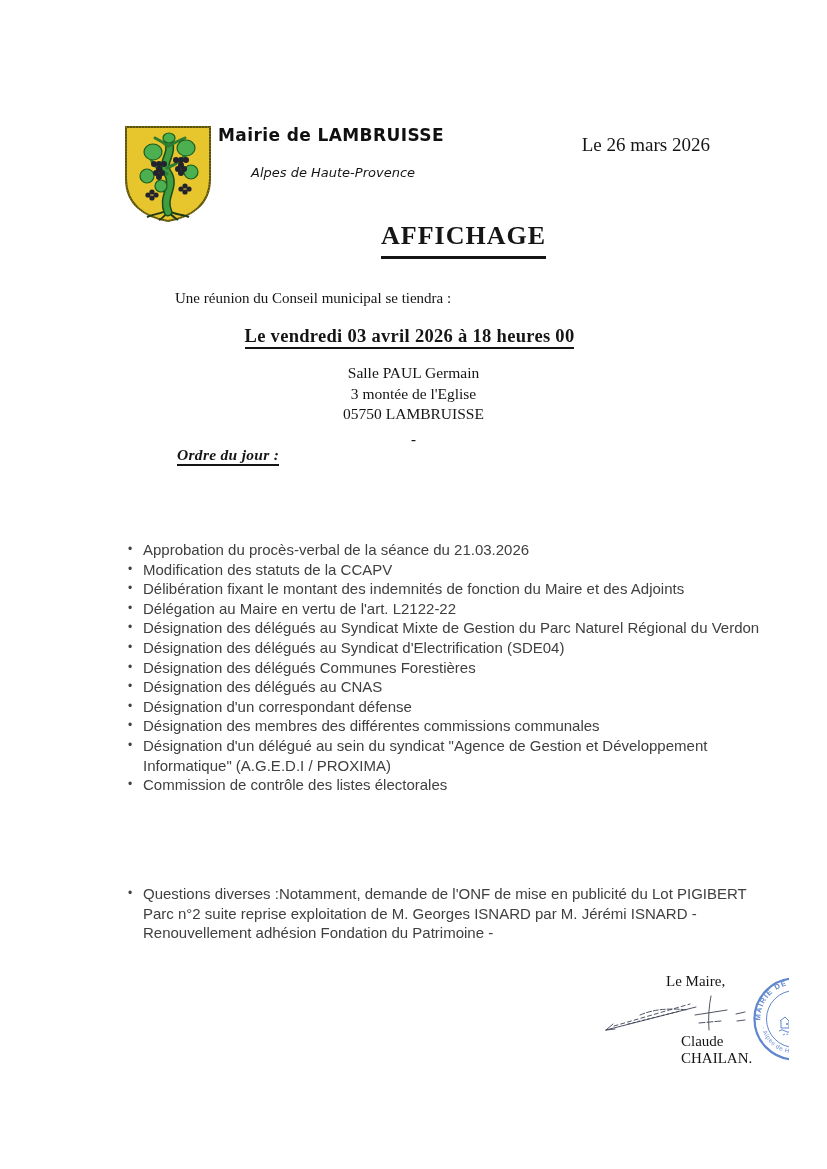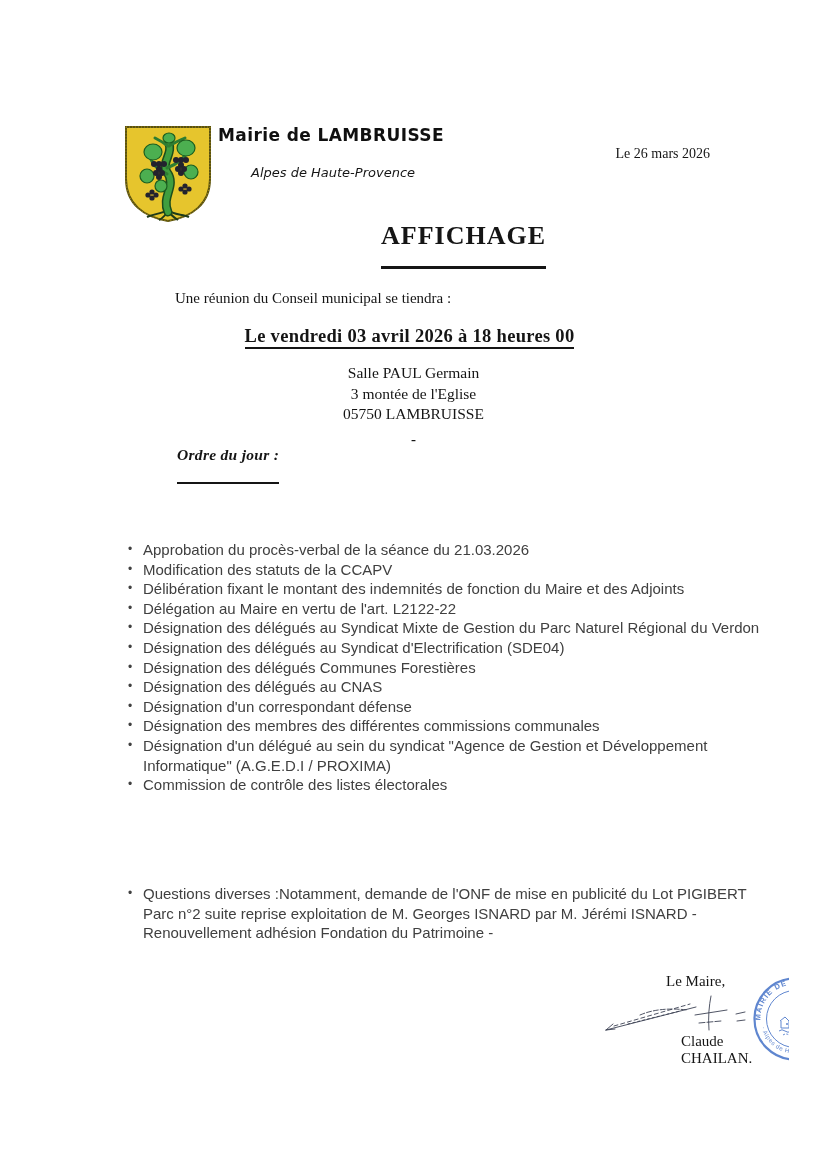--- a/index.html
+++ b/index.html
@@ -19,45 +19,45 @@
     position:absolute; left:180px; top:125px;
     font-family:"DejaVu Sans", sans-serif;
     font-weight:bold; font-size:17px; letter-spacing:.4px; color:#101010;
   }
   .department {
     position:absolute; left:181px; top:165px;
     font-family:"DejaVu Sans", sans-serif;
     font-style:italic; font-size:13px; color:#161616;margin-left:32px;
   }
   .doc-date {
-    position:absolute; top:146px; right:79px;
-    font-size:14px;
+    position:absolute; top:134px; right:79px;
+    font-size:19px;
     margin-left:32px;
   }
   
   .title-wrap { position:absolute; top:221px; left:100px; right:0; text-align:center; }
   .title-wrap span {
     font-size:26px; font-weight:bold; letter-spacing:1px;
-    border-bottom:3px solid #151515; padding-bottom:16px;
+    border-bottom:3px solid #151515; padding-bottom:6px;
   }
   .intro { position:absolute; left:137px; top:290px; font-size:15px; }
   .meeting-wrap { position:absolute; top:326px; left:0; right:8px; text-align:center; }
   .meeting-wrap span {
     font-size:18.5px; font-weight:bold; letter-spacing:.3px;
     border-bottom:2px solid #151515; padding-bottom:1px;
   }
   .venue {
     position:absolute; top:363px; left:0; right:0;
     text-align:center; font-size:15.5px; line-height:20.5px;
   }
   .dash-sep { position:absolute; top:431px; left:0; right:0; text-align:center; font-weight:bold; font-size:15px; }
   .agenda-heading-wrap { position:absolute; left:139px; top:446px; }
   .agenda-heading-wrap span {
     font-weight:bold; font-style:italic; font-size:15.5px; letter-spacing:.3px;
-    border-bottom:2px solid #151515; padding-bottom:19px;text-align:right;
+    border-bottom:2px solid #151515; padding-bottom:1px;text-align:right;
   }
   
   ul.agenda {
     position:absolute; left:88px; width:650px;
     list-style:none;
     font-family:"Liberation Sans", sans-serif;
     font-size:15px; line-height:19.6px; color:#404040;
   }
   ul.agenda.main { top:540px; }
   ul.agenda.misc { top:884px; }

